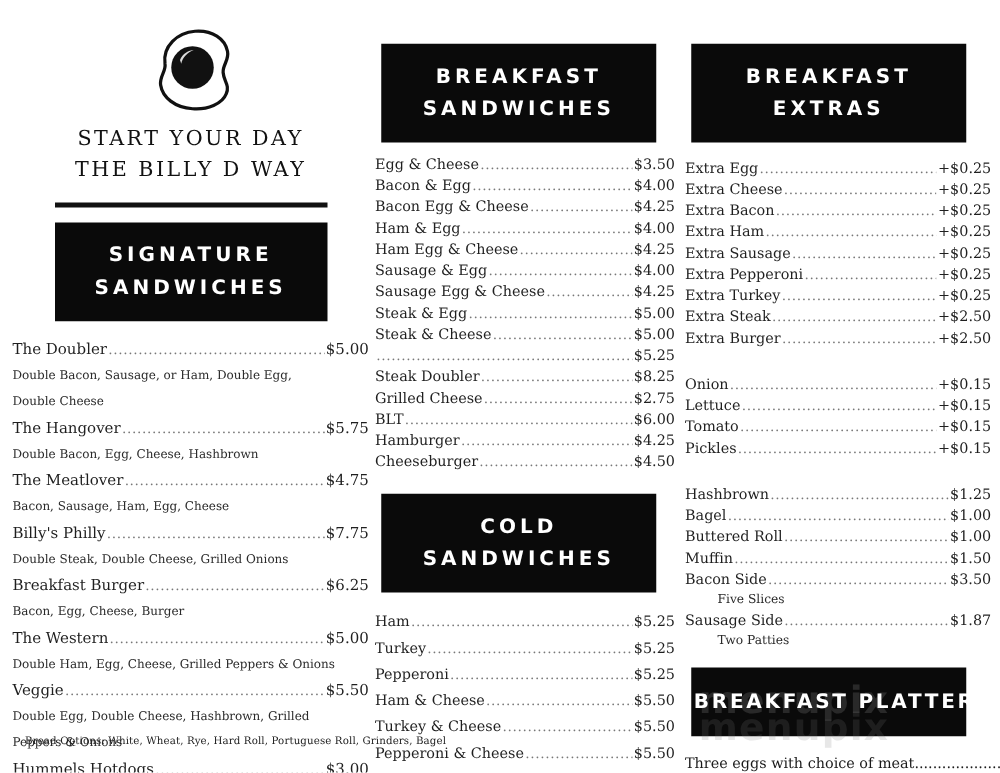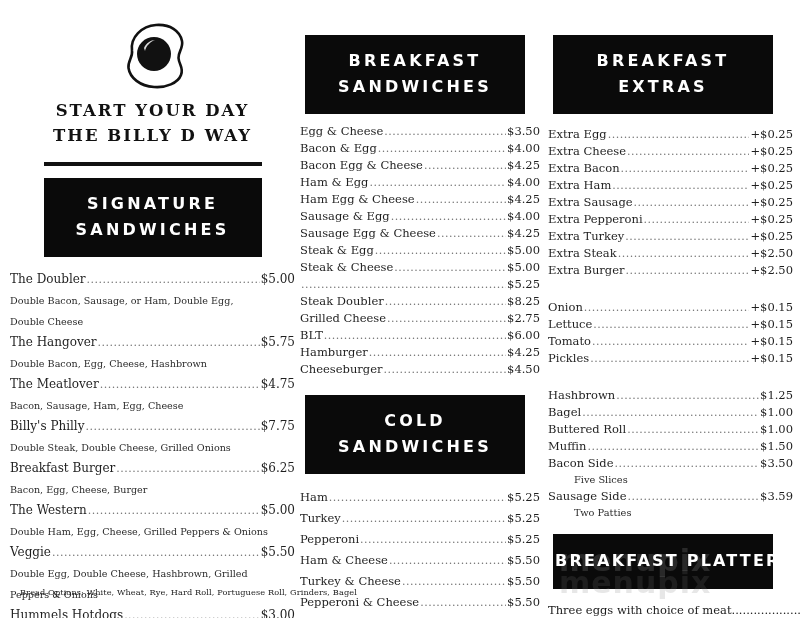--- a/index.html
+++ b/index.html
@@ -42,21 +42,20 @@
 
   
   .brand {
     text-align: center;
     font-family: "DejaVu Serif", "Liberation Serif", serif;
     font-size: 16.5px;
     letter-spacing: 2.0px;
     line-height: 25px;
     color: #111;
     margin-top: 2px;
-    font-weight: bold;
   }
   .brand div { white-space: nowrap; }
 
   
   .rule {
     height: 4px;
     background: #111;
     margin: 14px auto 7px auto;
     width: 218px;
   }
@@ -487,21 +486,21 @@
         </div>
         <div class="row">
           <span class="nm">Bacon Side</span>
           <span class="dots">..........................................................................................</span>
           <span class="pr">$3.50</span>
         </div>
         <div class="subnote">Five Slices</div>
         <div class="row">
           <span class="nm">Sausage Side</span>
           <span class="dots">..........................................................................................</span>
-          <span class="pr">$3.59</span>
+          <span class="pr">$1.87</span>
         </div>
         <div class="subnote">Two Patties</div>
       </div>
 
     <div style="height:13px"></div>
 
     <div class="hdr hdr-one">
       <span class="watermark">menupix</span>
       <span class="l">BREAKFAST PLATTER</span>
       <span class="watermark below">menupix</span>

